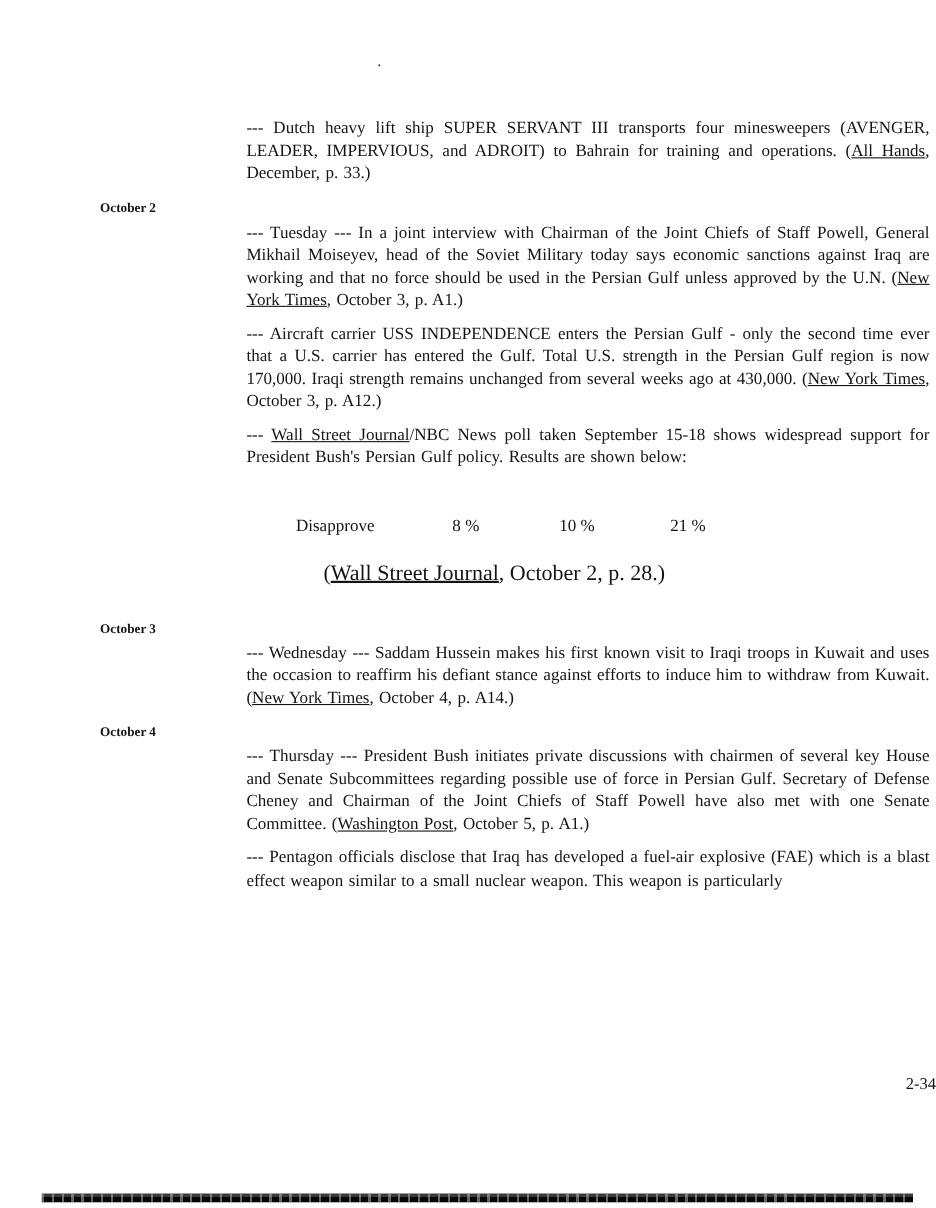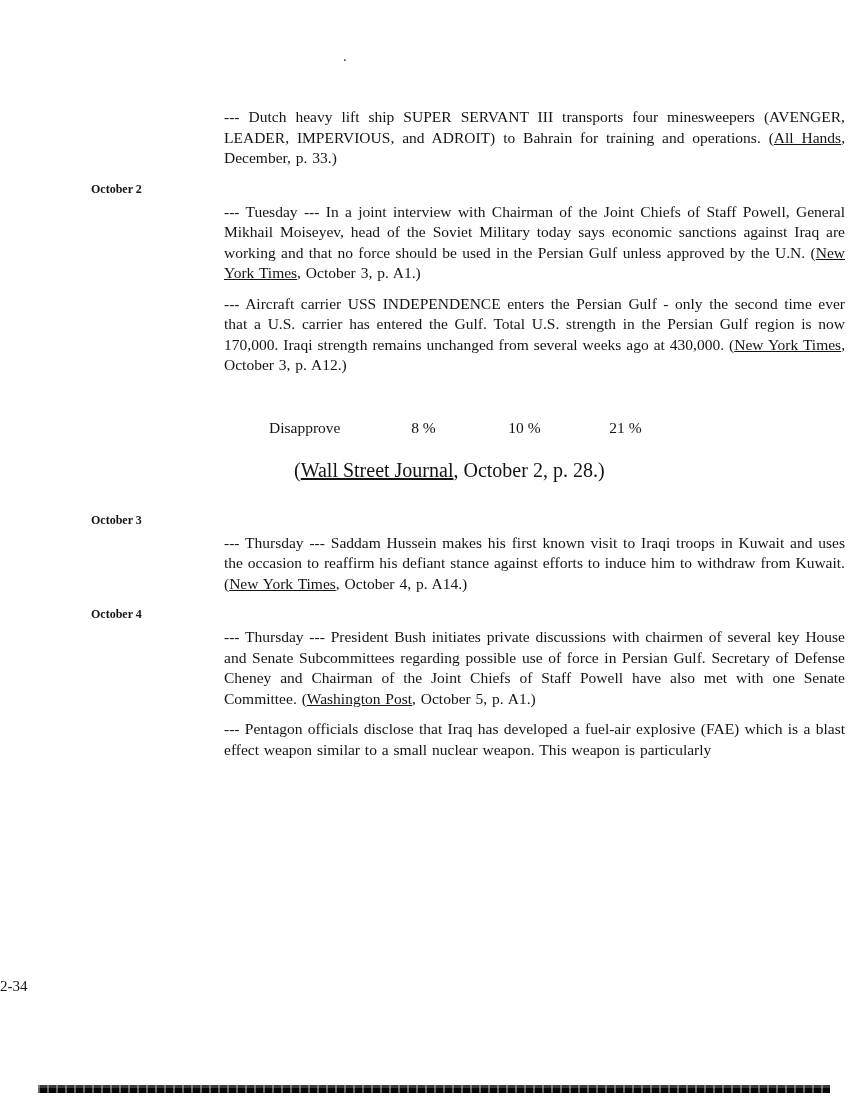--- a/index.html
+++ b/index.html
@@ -45,21 +45,21 @@
   .citation {
     margin: 22px 0 29px 250px;
     font-size: 20px;
     line-height: 20.5px;
   }
   .page-number {
     position: absolute;
     top: 978px;
     left: 0;
     width: 851px;
-    text-align: left;
+    text-align: right;
     font-size: 15px;
   }
   .top-dot {
     position: absolute;
     top: 48px;
     left: 343px;
     font-size: 15px;
     color: #333;
   }
   .scan-bar {
@@ -76,30 +76,31 @@
 </head>
 <body>
 
 <div class="page">
   <span class="top-dot">.</span>
   <div class="blocks">
       <p class="para"><span>--- Dutch heavy lift ship SUPER SERVANT III transports four minesweepers (AVENGER, LEADER, IMPERVIOUS, and ADROIT) to Bahrain for training and operations. (</span><span class="u">All Hands</span><span>, December, p. 33.)</span></p>
       <div class="heading">October 2</div>
       <p class="para"><span>--- Tuesday --- In a joint interview with Chairman of the Joint Chiefs of Staff Powell, General Mikhail Moiseyev, head of the Soviet Military today says economic sanctions against Iraq are working and that no force should be used in the Persian Gulf unless approved by the U.N. (</span><span class="u">New York Times</span><span>, October 3, p. A1.)</span></p>
       <p class="para"><span>--- Aircraft carrier USS INDEPENDENCE enters the Persian Gulf - only the second time ever that a U.S. carrier has entered the Gulf. Total U.S. strength in the Persian Gulf region is now 170,000. Iraqi strength remains unchanged from several weeks ago at 430,000. (</span><span class="u">New York Times</span><span>, October 3, p. A12.)</span></p>
+      <p class="para"><span>--- </span><span class="u">Wall Street Journal</span><span>/NBC News poll taken September 15-18 shows widespread support for President Bush's Persian Gulf policy. Results are shown below:</span></p>
       <div class="poll">
         <div class="poll-row">
           <div class="poll-label">Disapprove</div>
           <div class="poll-cell">8 %</div>
           <div class="poll-cell">10 %</div>
           <div class="poll-cell">21 %</div>
         </div>
       </div>
       <div class="citation"><span>(</span><span class="u">Wall Street Journal</span><span>, October 2, p. 28.)</span></div>
       <div class="heading">October 3</div>
-      <p class="para"><span>--- Thursday --- Saddam Hussein makes his first known visit to Iraqi troops in Kuwait and uses the occasion to reaffirm his defiant stance against efforts to induce him to withdraw from Kuwait. (</span><span class="u">New York Times</span><span>, October 4, p. A14.)</span></p>
+      <p class="para"><span>--- Wednesday --- Saddam Hussein makes his first known visit to Iraqi troops in Kuwait and uses the occasion to reaffirm his defiant stance against efforts to induce him to withdraw from Kuwait. (</span><span class="u">New York Times</span><span>, October 4, p. A14.)</span></p>
       <div class="heading">October 4</div>
       <p class="para"><span>--- Thursday --- President Bush initiates private discussions with chairmen of several key House and Senate Subcommittees regarding possible use of force in Persian Gulf. Secretary of Defense Cheney and Chairman of the Joint Chiefs of Staff Powell have also met with one Senate Committee.  (</span><span class="u">Washington Post</span><span>, October 5, p. A1.)</span></p>
       <p class="para"><span>--- Pentagon officials disclose that Iraq has developed a fuel-air explosive (FAE) which is a blast effect weapon similar to a small nuclear weapon. This weapon is particularly</span></p>
     </div>
   <div class="page-number">2-34</div>
   <div class="scan-bar"></div>
 </div>
 
 </body></html>

